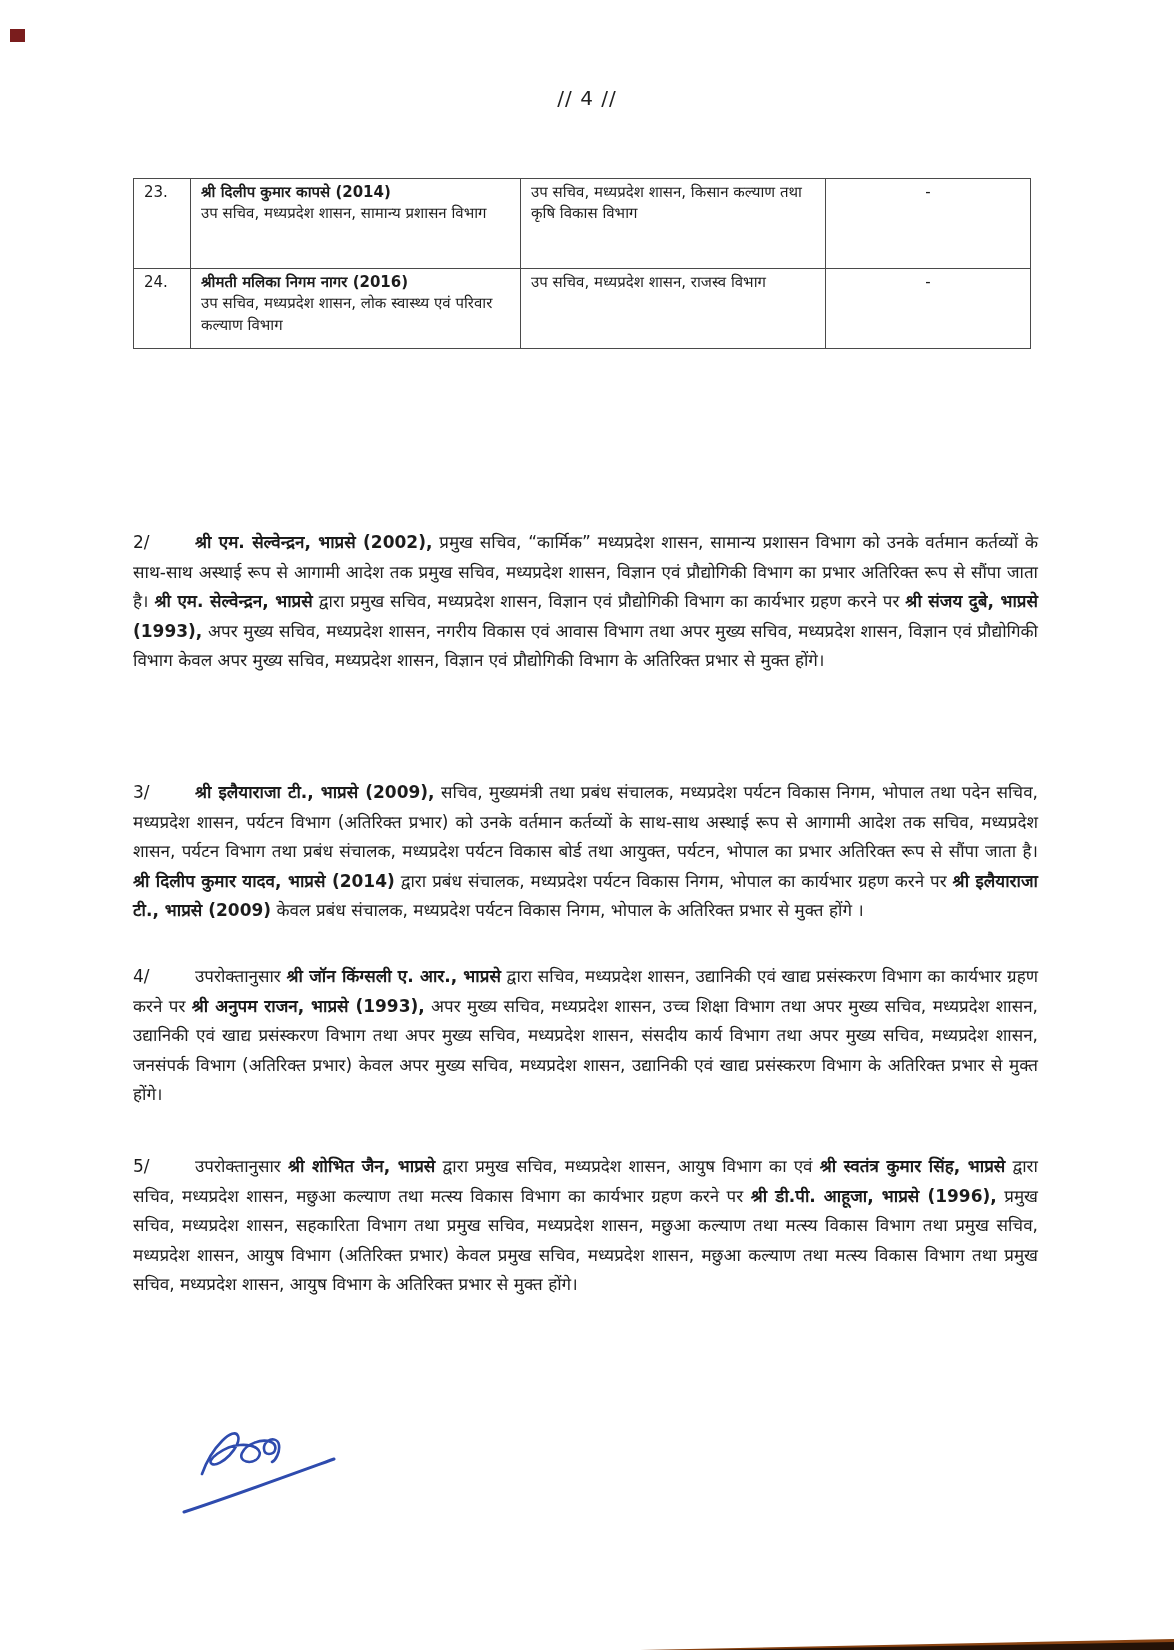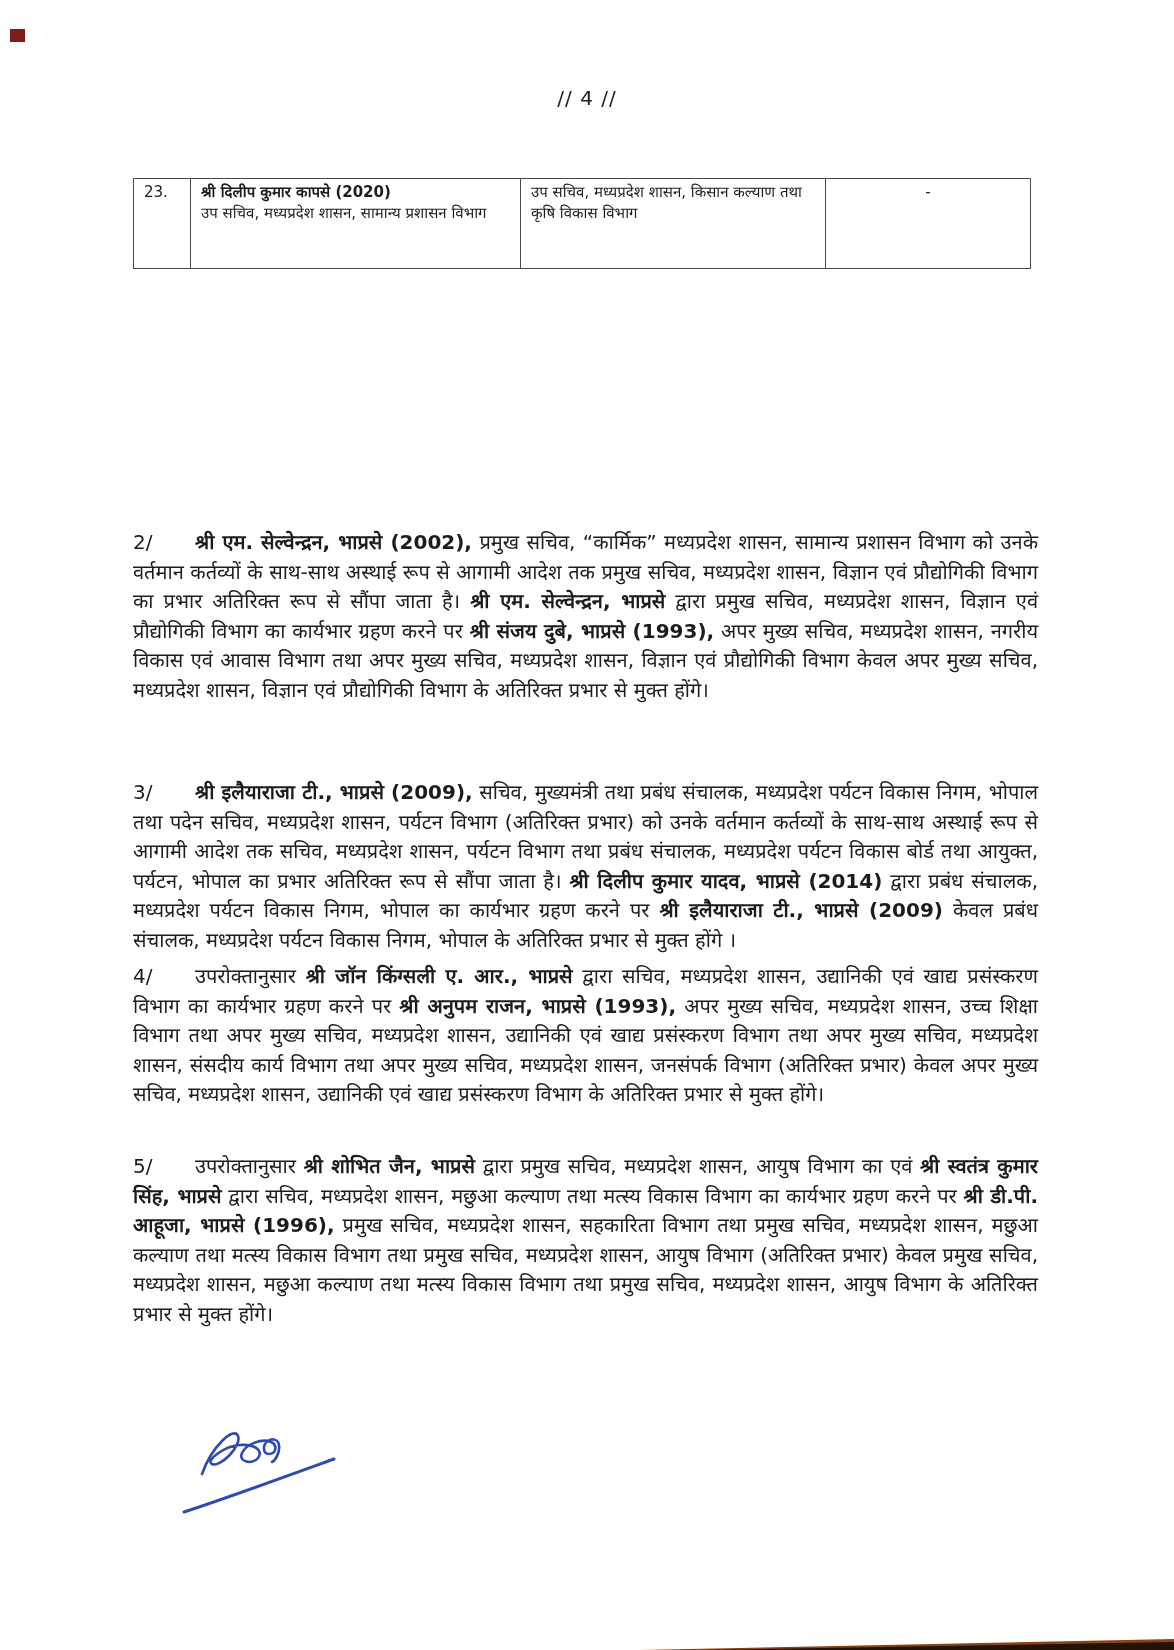--- a/index.html
+++ b/index.html
@@ -54,21 +54,21 @@
   .officer-name { font-weight: 700; display: block; }
   .officer-desc { display: block; }
   tr.r1 { height: 90px; }
   tr.r2 { height: 80px; }
   tr.r3 { height: 80px; }
   tr.r4 { height: 77px; }
   .para {
     position: absolute;
     left: 133px;
     width: 905px;
-    font-size: 20px;
+    font-size: 17px;
     line-height: 29.5px;
     text-align: justify;
     color: #1c1c1c;
   }
   .para .pnum {
     display: inline-block;
     width: 62px;
     font-weight: 400;
   }
   #para-2 { top: 528px; }
@@ -101,24 +101,33 @@
   <colgroup>
     <col style="width:57px">
     <col style="width:330px">
     <col style="width:305px">
     <col style="width:205px">
   </colgroup>
   <tbody>
     <tr class="r1">
       <td class="c-sno">23.</td>
       <td class="c-name">
-        <span class="officer-name">श्री दिलीप कुमार कापसे (2020)</span>
+        <span class="officer-name">श्री दिलीप कुमार कापसे (2014)</span>
         <span class="officer-desc">उप सचिव, मध्यप्रदेश शासन, सामान्य प्रशासन विभाग</span>
       </td>
       <td class="c-posting">उप सचिव, मध्यप्रदेश शासन, किसान कल्याण तथा कृषि विकास विभाग</td>
+      <td class="c-remarks">-</td>
+    </tr>
+    <tr class="r2">
+      <td class="c-sno">24.</td>
+      <td class="c-name">
+        <span class="officer-name">श्रीमती मलिका निगम नागर (2016)</span>
+        <span class="officer-desc">उप सचिव, मध्यप्रदेश शासन, लोक स्वास्थ्य एवं परिवार कल्याण विभाग</span>
+      </td>
+      <td class="c-posting">उप सचिव, मध्यप्रदेश शासन, राजस्व विभाग</td>
       <td class="c-remarks">-</td>
     </tr>
   </tbody>
 </table>
 
 <div class="para" id="para-2">
   <span class="pnum">2/</span><span><span style="font-weight: 700;">श्री एम. सेल्वेन्द्रन, भाप्रसे (2002),</span><span> प्रमुख सचिव, “कार्मिक” मध्यप्रदेश शासन, सामान्य प्रशासन विभाग को उनके वर्तमान कर्तव्यों के साथ-साथ अस्थाई रूप से आगामी आदेश तक प्रमुख सचिव, मध्यप्रदेश शासन, विज्ञान एवं प्रौद्योगिकी विभाग का प्रभार अतिरिक्त रूप से सौंपा जाता है। </span><span style="font-weight: 700;">श्री एम. सेल्वेन्द्रन, भाप्रसे</span><span> द्वारा प्रमुख सचिव, मध्यप्रदेश शासन, विज्ञान एवं प्रौद्योगिकी विभाग का कार्यभार ग्रहण करने पर </span><span style="font-weight: 700;">श्री संजय दुबे, भाप्रसे (1993),</span><span> अपर मुख्य सचिव, मध्यप्रदेश शासन, नगरीय विकास एवं आवास विभाग तथा अपर मुख्य सचिव, मध्यप्रदेश शासन, विज्ञान एवं प्रौद्योगिकी विभाग केवल अपर मुख्य सचिव, मध्यप्रदेश शासन, विज्ञान एवं प्रौद्योगिकी विभाग के अतिरिक्त प्रभार से मुक्त होंगे।</span></span>
 </div>
 
 <div class="para" id="para-3">

